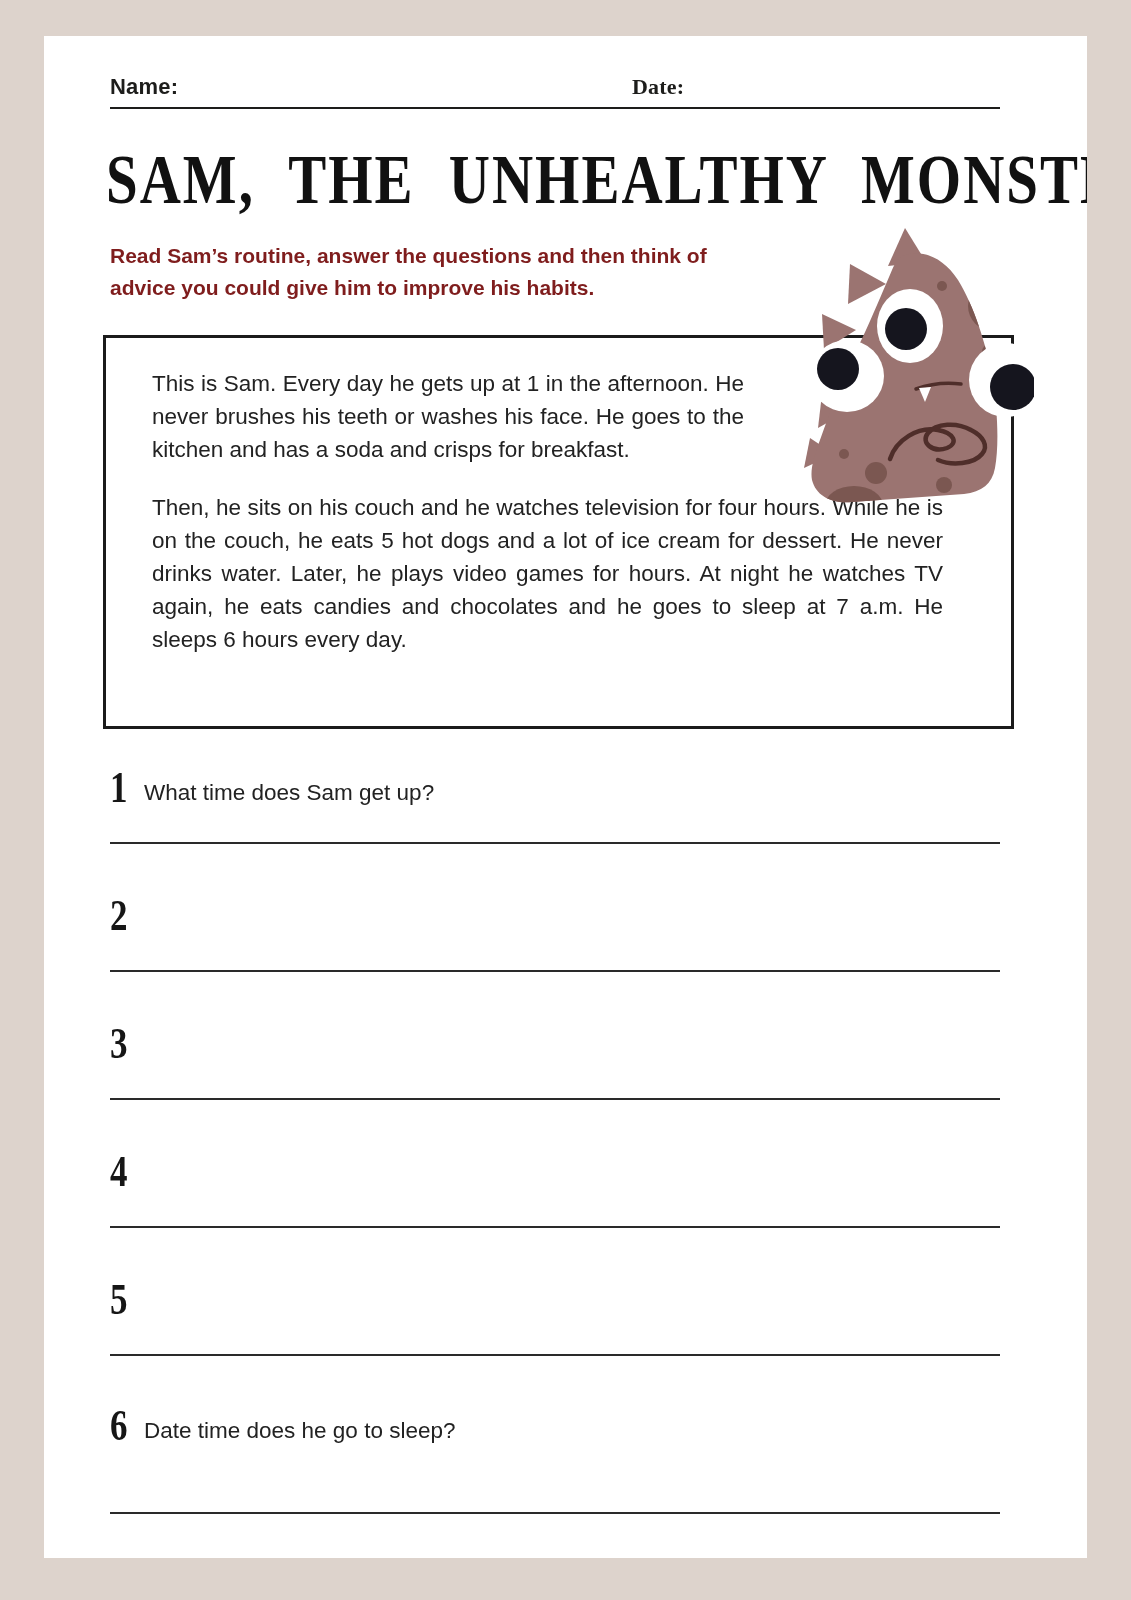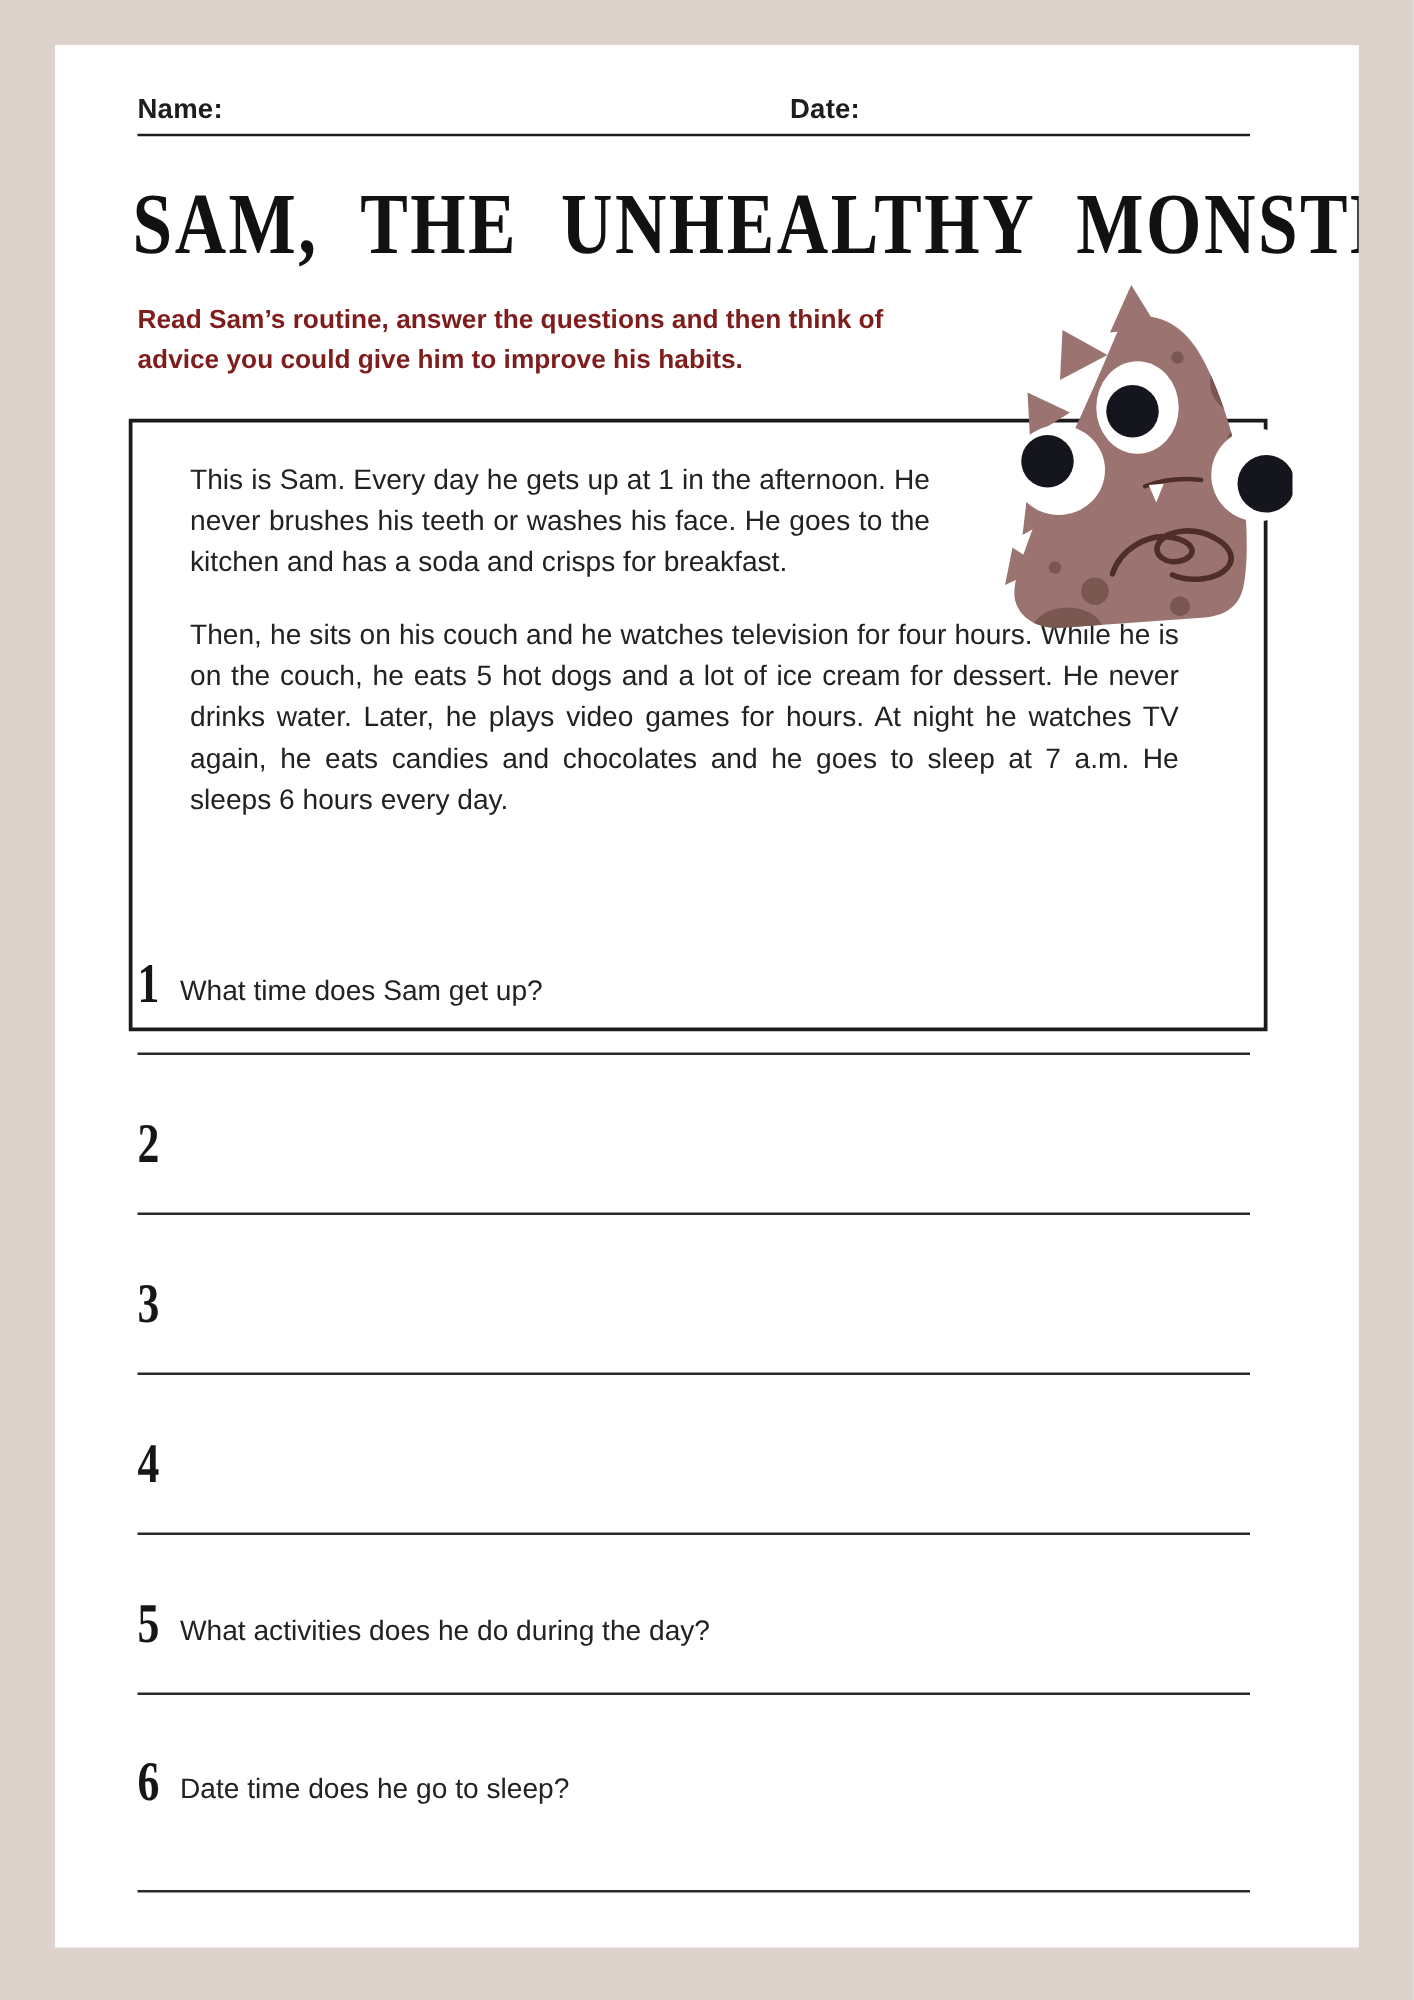--- a/index.html
+++ b/index.html
@@ -21,21 +21,21 @@
   }
   
   .hdr-label {
     position: absolute;
     font-size: 22px;
     font-weight: 600;
     letter-spacing: 0.2px;
     color: #1d1d1b;
   }
   .hdr-name { left: 66px; top: 38px; }
-  .hdr-date { left: 588px; top: 38px; }
+  .hdr-date { left: 588px; top: 38px; font-family: Liberation Serif, serif; }
   .hdr-rule {
     position: absolute;
     left: 66px; top: 71px;
     width: 890px;
     border-top: 2px solid #1d1d1b;
   }
   
   .title {
     position: absolute;
     left: 62px; top: 104px;
@@ -57,21 +57,21 @@
     width: 606px;
     font-size: 21px;
     font-weight: 700;
     line-height: 1.52;
     color: #7f1d1d;
   }
   
   .passage-box {
     position: absolute;
     left: 59px; top: 299px;
-    width: 911px; height: 490px;
+    width: 911px; height: 394px;
     border: 3px solid #1b1b1b;
     background: #ffffff;
   }
   .passage-p {
     font-size: 22.5px;
     line-height: 1.47;
     font-weight: 500;
     color: #222222;
     text-align: justify;
   }
@@ -192,21 +192,20 @@
   <div class="q q3">
     <span class="q-num">3</span>
     <div class="q-line"></div>
   </div>
   <div class="q q4">
     <span class="q-num">4</span>
     <div class="q-line"></div>
   </div>
   <div class="q q5">
     <span class="q-num">5</span>
-    <span class="q-text">What activities does he do during the day?</span>
     <div class="q-line"></div>
   </div>
   <div class="q q6">
     <span class="q-num">6</span>
     <span class="q-text">Date time does he go to sleep?</span>
     <div class="q-line"></div>
   </div>
 
 </div>
 

